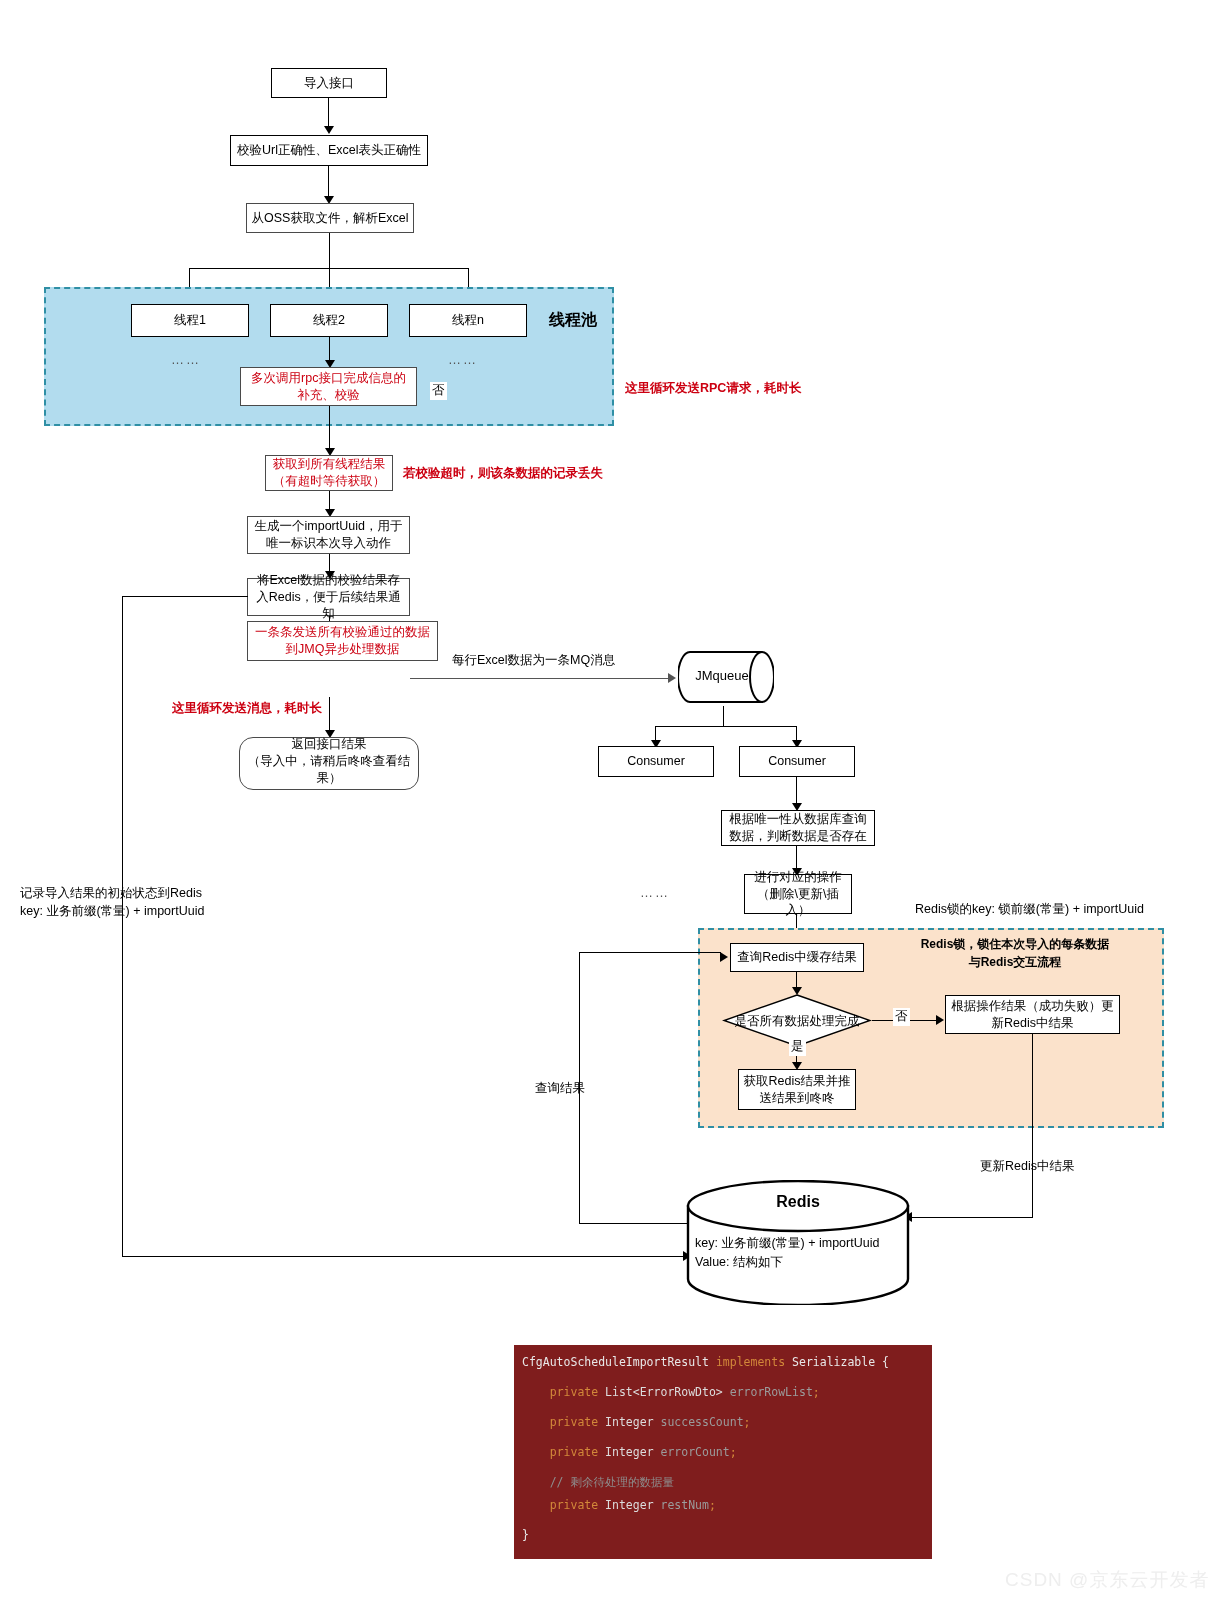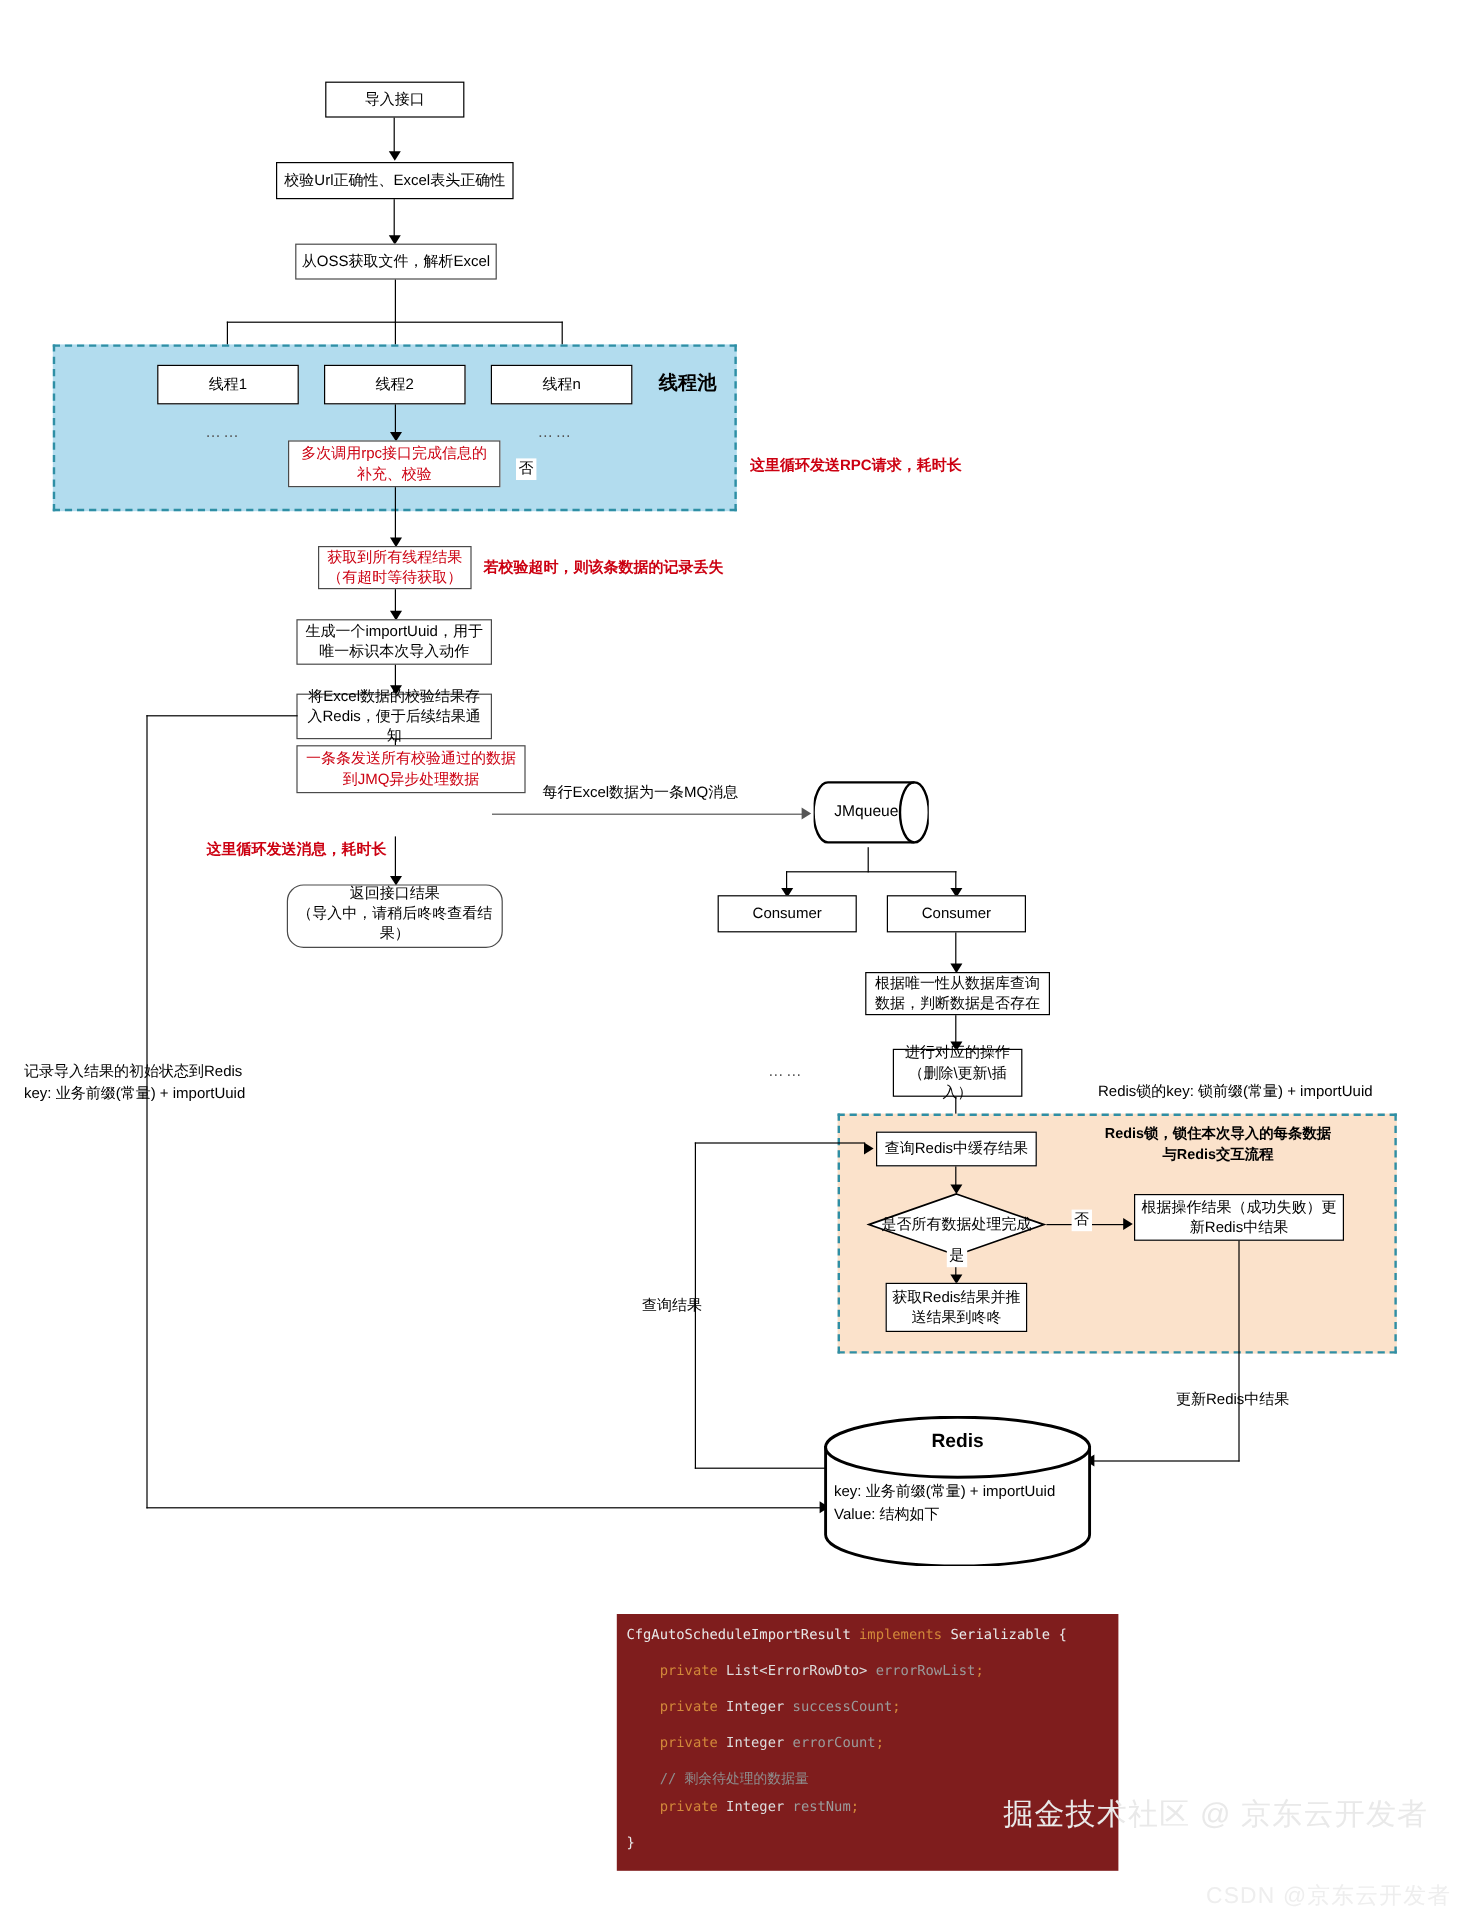--- a/index.html
+++ b/index.html
@@ -314,16 +314,15 @@
       <path d="M3 26 V99 A110 26 0 0 0 223 99 V26 Z" fill="#ffffff" stroke="#000" stroke-width="2.4"></path>
       <ellipse cx="113" cy="26" rx="110" ry="25" fill="#ffffff" stroke="#000" stroke-width="2.4"></ellipse>
     </svg>
     <div class="cyl-label" style="top:13px;font-size:16px;font-weight:bold;">Redis</div>
     <div style="position:absolute;top:54px;left:10px;font-size:12.5px;line-height:1.5;white-space:pre-line;">key: 业务前缀(常量) + importUuid
 Value: 结构如下</div>
   </div>
 
   <div class="abs code" id="code-block" style="left:514px;top:1345px;width:418px;height:214px;"><div class="ln"><span class="pl">CfgAutoScheduleImportResult </span><span class="kw">implements</span><span class="pl"> Serializable {</span></div><div class="ln" style="line-height: 0.55;">&nbsp;</div><div class="ln"><span class="pl">    </span><span class="kw">private</span><span class="ty"> List&lt;ErrorRowDto&gt; </span><span class="id">errorRowList</span><span class="kw">;</span></div><div class="ln" style="line-height: 0.55;">&nbsp;</div><div class="ln"><span class="pl">    </span><span class="kw">private</span><span class="ty"> Integer </span><span class="id">successCount</span><span class="kw">;</span></div><div class="ln" style="line-height: 0.55;">&nbsp;</div><div class="ln"><span class="pl">    </span><span class="kw">private</span><span class="ty"> Integer </span><span class="id">errorCount</span><span class="kw">;</span></div><div class="ln" style="line-height: 0.55;">&nbsp;</div><div class="ln"><span class="cm">    // 剩余待处理的数据量</span></div><div class="ln"><span class="pl">    </span><span class="kw">private</span><span class="ty"> Integer </span><span class="id">restNum</span><span class="kw">;</span></div><div class="ln" style="line-height: 0.55;">&nbsp;</div><div class="ln"><span class="pl">}</span></div></div>
 
-  <div class="wm1" style="left:836px;top:1495px;">掘金技术社区 @ 京东云开发者</div>
   <div class="wm2" style="left:1005px;top:1567px;">CSDN @京东云开发者</div>
 
 </div>
 
 </body></html>

